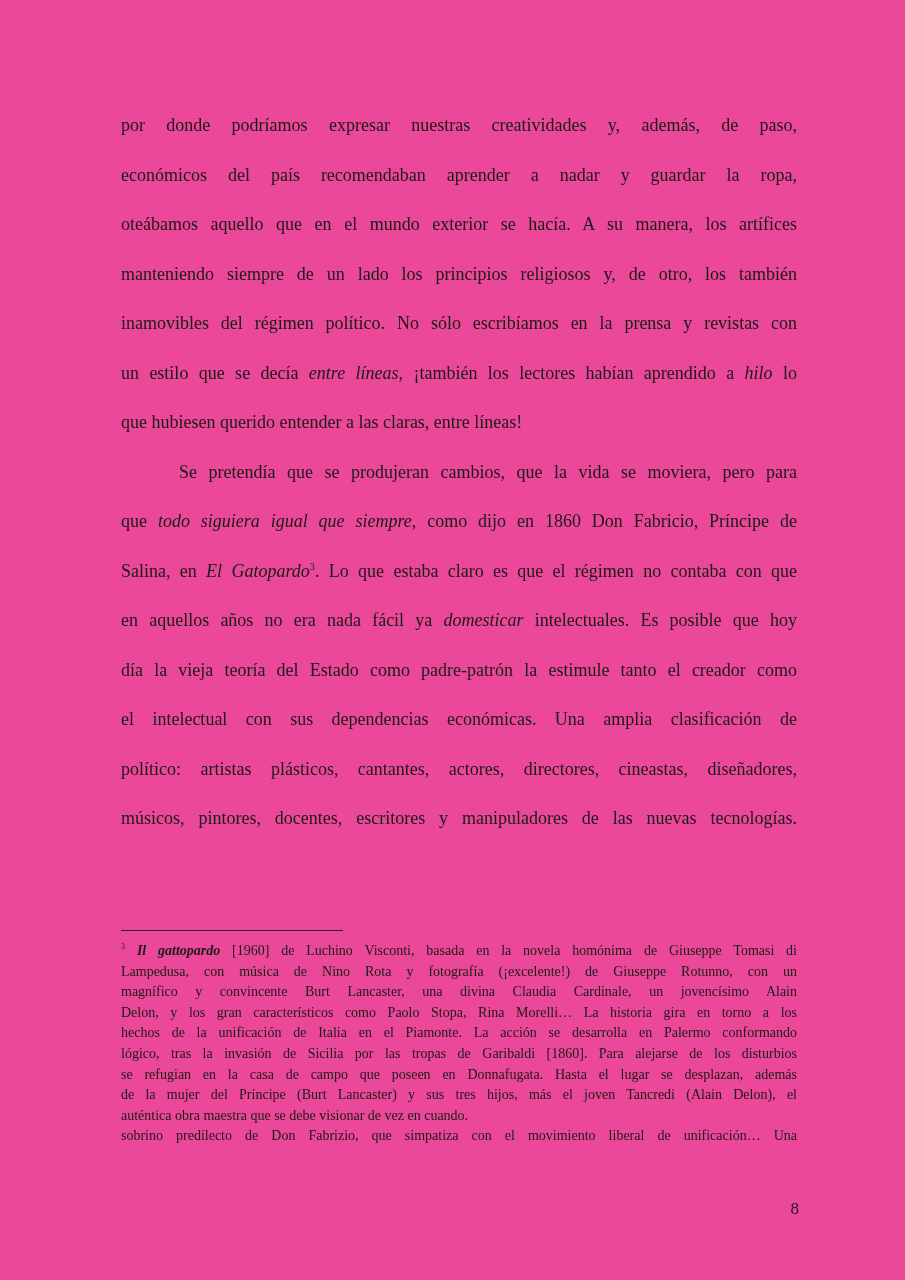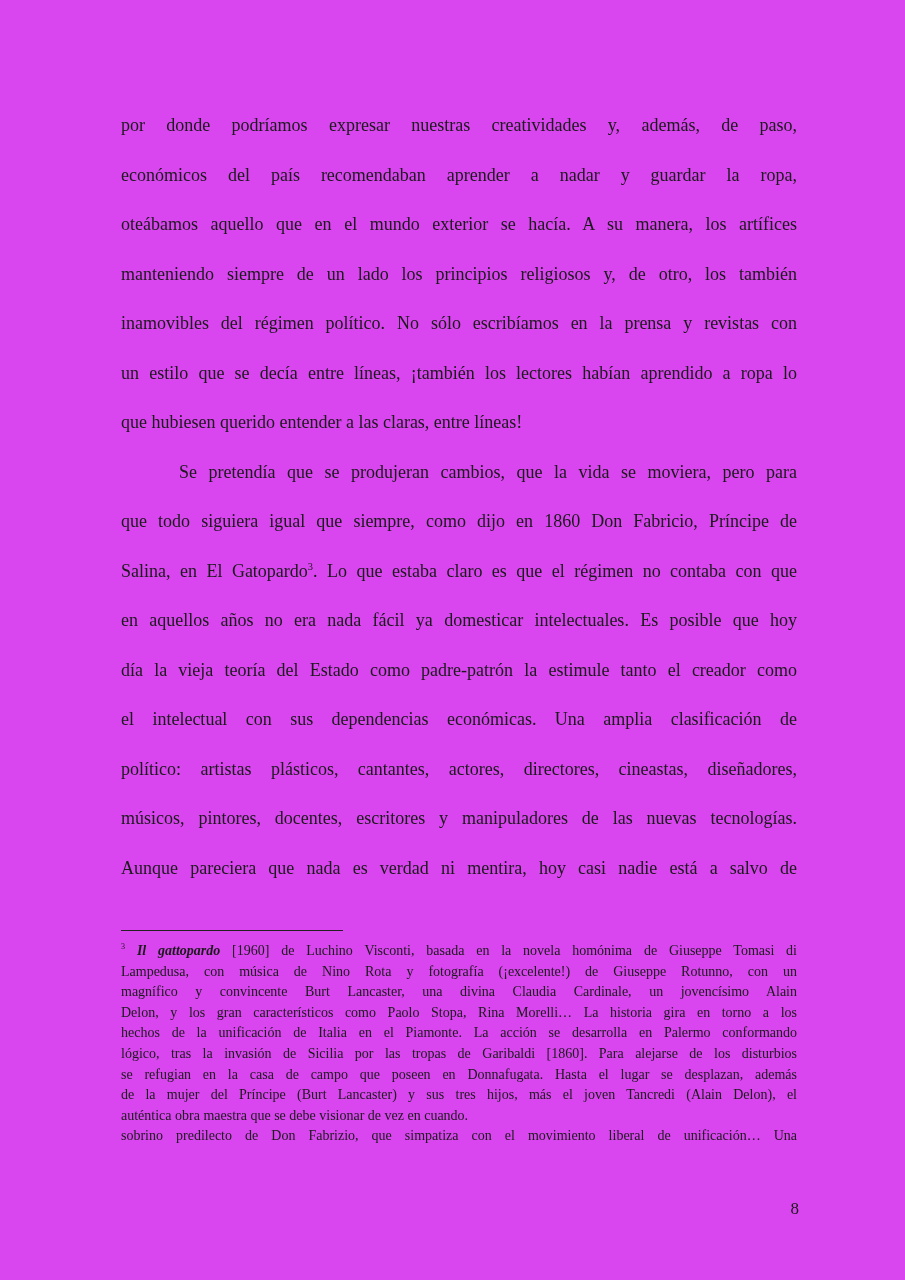--- a/index.html
+++ b/index.html
@@ -5,21 +5,21 @@
   html, body {
     margin: 0;
     padding: 0;
     background: #ffffff;
     font-family: "Liberation Serif", "DejaVu Serif", serif;
   }
   .page {
     position: relative;
     width: 905px;
     height: 1280px;
-    background: #d946ef;
+    background: #ec4899;
     color: #1a1a1a;
     overflow: hidden;
   }
   .bodytext {
     position: absolute;
     left: 121px;
     top: 101px;
     width: 676px;
     font-size: 18px;
     line-height: 49.5px;
@@ -43,21 +43,21 @@
   .line {
     text-align: justify;
     text-align-last: left;
   }
   .line.j {
     text-align-last: justify;
   }
   .line.ind {
     text-indent: 58px;
   }
-  .it  { }
+  .it  { font-style: italic; }
   .bit { font-style: italic; font-weight: bold; }
   .sup {
     vertical-align: super;
     font-size: 0.58em;
     line-height: 0;
   }
   .pagenum {
     position: absolute;
     left: 121px;
     top: 1198px;
@@ -72,33 +72,32 @@
 
 <div class="page">
 
   <div class="bodytext">
     <div>
         <div class="line j"><span>por donde podríamos expresar nuestras creatividades y, además, de paso,</span></div>
         <div class="line j"><span>económicos del país recomendaban aprender a nadar y guardar la ropa,</span></div>
         <div class="line j"><span>oteábamos aquello que en el mundo exterior se hacía. A su manera, los artífices</span></div>
         <div class="line j"><span>manteniendo siempre de un lado los principios religiosos y, de otro, los también</span></div>
         <div class="line j"><span>inamovibles del régimen político. No sólo escribíamos en la prensa y revistas con</span></div>
-        <div class="line j"><span>un estilo que se decía </span><span class="it">entre líneas</span><span>, ¡también los lectores habían aprendido a </span><span class="it">ropa</span><span> lo</span></div>
+        <div class="line j"><span>un estilo que se decía </span><span class="it">entre líneas</span><span>, ¡también los lectores habían aprendido a </span><span class="it">hilo</span><span> lo</span></div>
         <div class="line"><span>que hubiesen querido entender a las claras, entre líneas!</span></div>
       </div>
     <div>
         <div class="line j ind"><span>Se pretendía que se produjeran cambios, que la vida se moviera, pero para</span></div>
         <div class="line j"><span>que </span><span class="it">todo siguiera igual que siempre</span><span>, como dijo en 1860 Don Fabricio, Príncipe de</span></div>
         <div class="line j"><span>Salina, en </span><span class="it">El Gatopardo</span><span class="sup">3</span><span>. Lo que estaba claro es que el régimen no contaba con que</span></div>
         <div class="line j"><span>en aquellos años no era nada fácil ya </span><span class="it">domesticar</span><span> intelectuales. Es posible que hoy</span></div>
         <div class="line j"><span>día la vieja teoría del Estado como padre-patrón la estimule tanto el creador como</span></div>
         <div class="line j"><span>el intelectual con sus dependencias económicas. Una amplia clasificación de</span></div>
         <div class="line j"><span>político: artistas plásticos, cantantes, actores, directores, cineastas, diseñadores,</span></div>
         <div class="line j"><span>músicos, pintores, docentes, escritores y manipuladores de las nuevas tecnologías.</span></div>
-        <div class="line j"><span>Aunque pareciera que nada es verdad ni mentira, hoy casi nadie está a salvo de</span></div>
       </div>
   </div>
 
   <div class="fnrule"></div>
 
   <div class="footnote">
       <div class="line j"><span class="sup">3</span><span> </span><span class="bit">Il gattopardo</span><span> [1960] de Luchino Visconti, basada en la novela homónima de Giuseppe Tomasi di</span></div>
       <div class="line j"><span>Lampedusa, con música de Nino Rota y fotografía (¡excelente!) de Giuseppe Rotunno, con un</span></div>
       <div class="line j"><span>magnífico y convincente Burt Lancaster, una divina Claudia Cardinale, un jovencísimo Alain</span></div>
       <div class="line j"><span>Delon, y los gran característicos como Paolo Stopa, Rina Morelli… La historia gira en torno a los</span></div>

